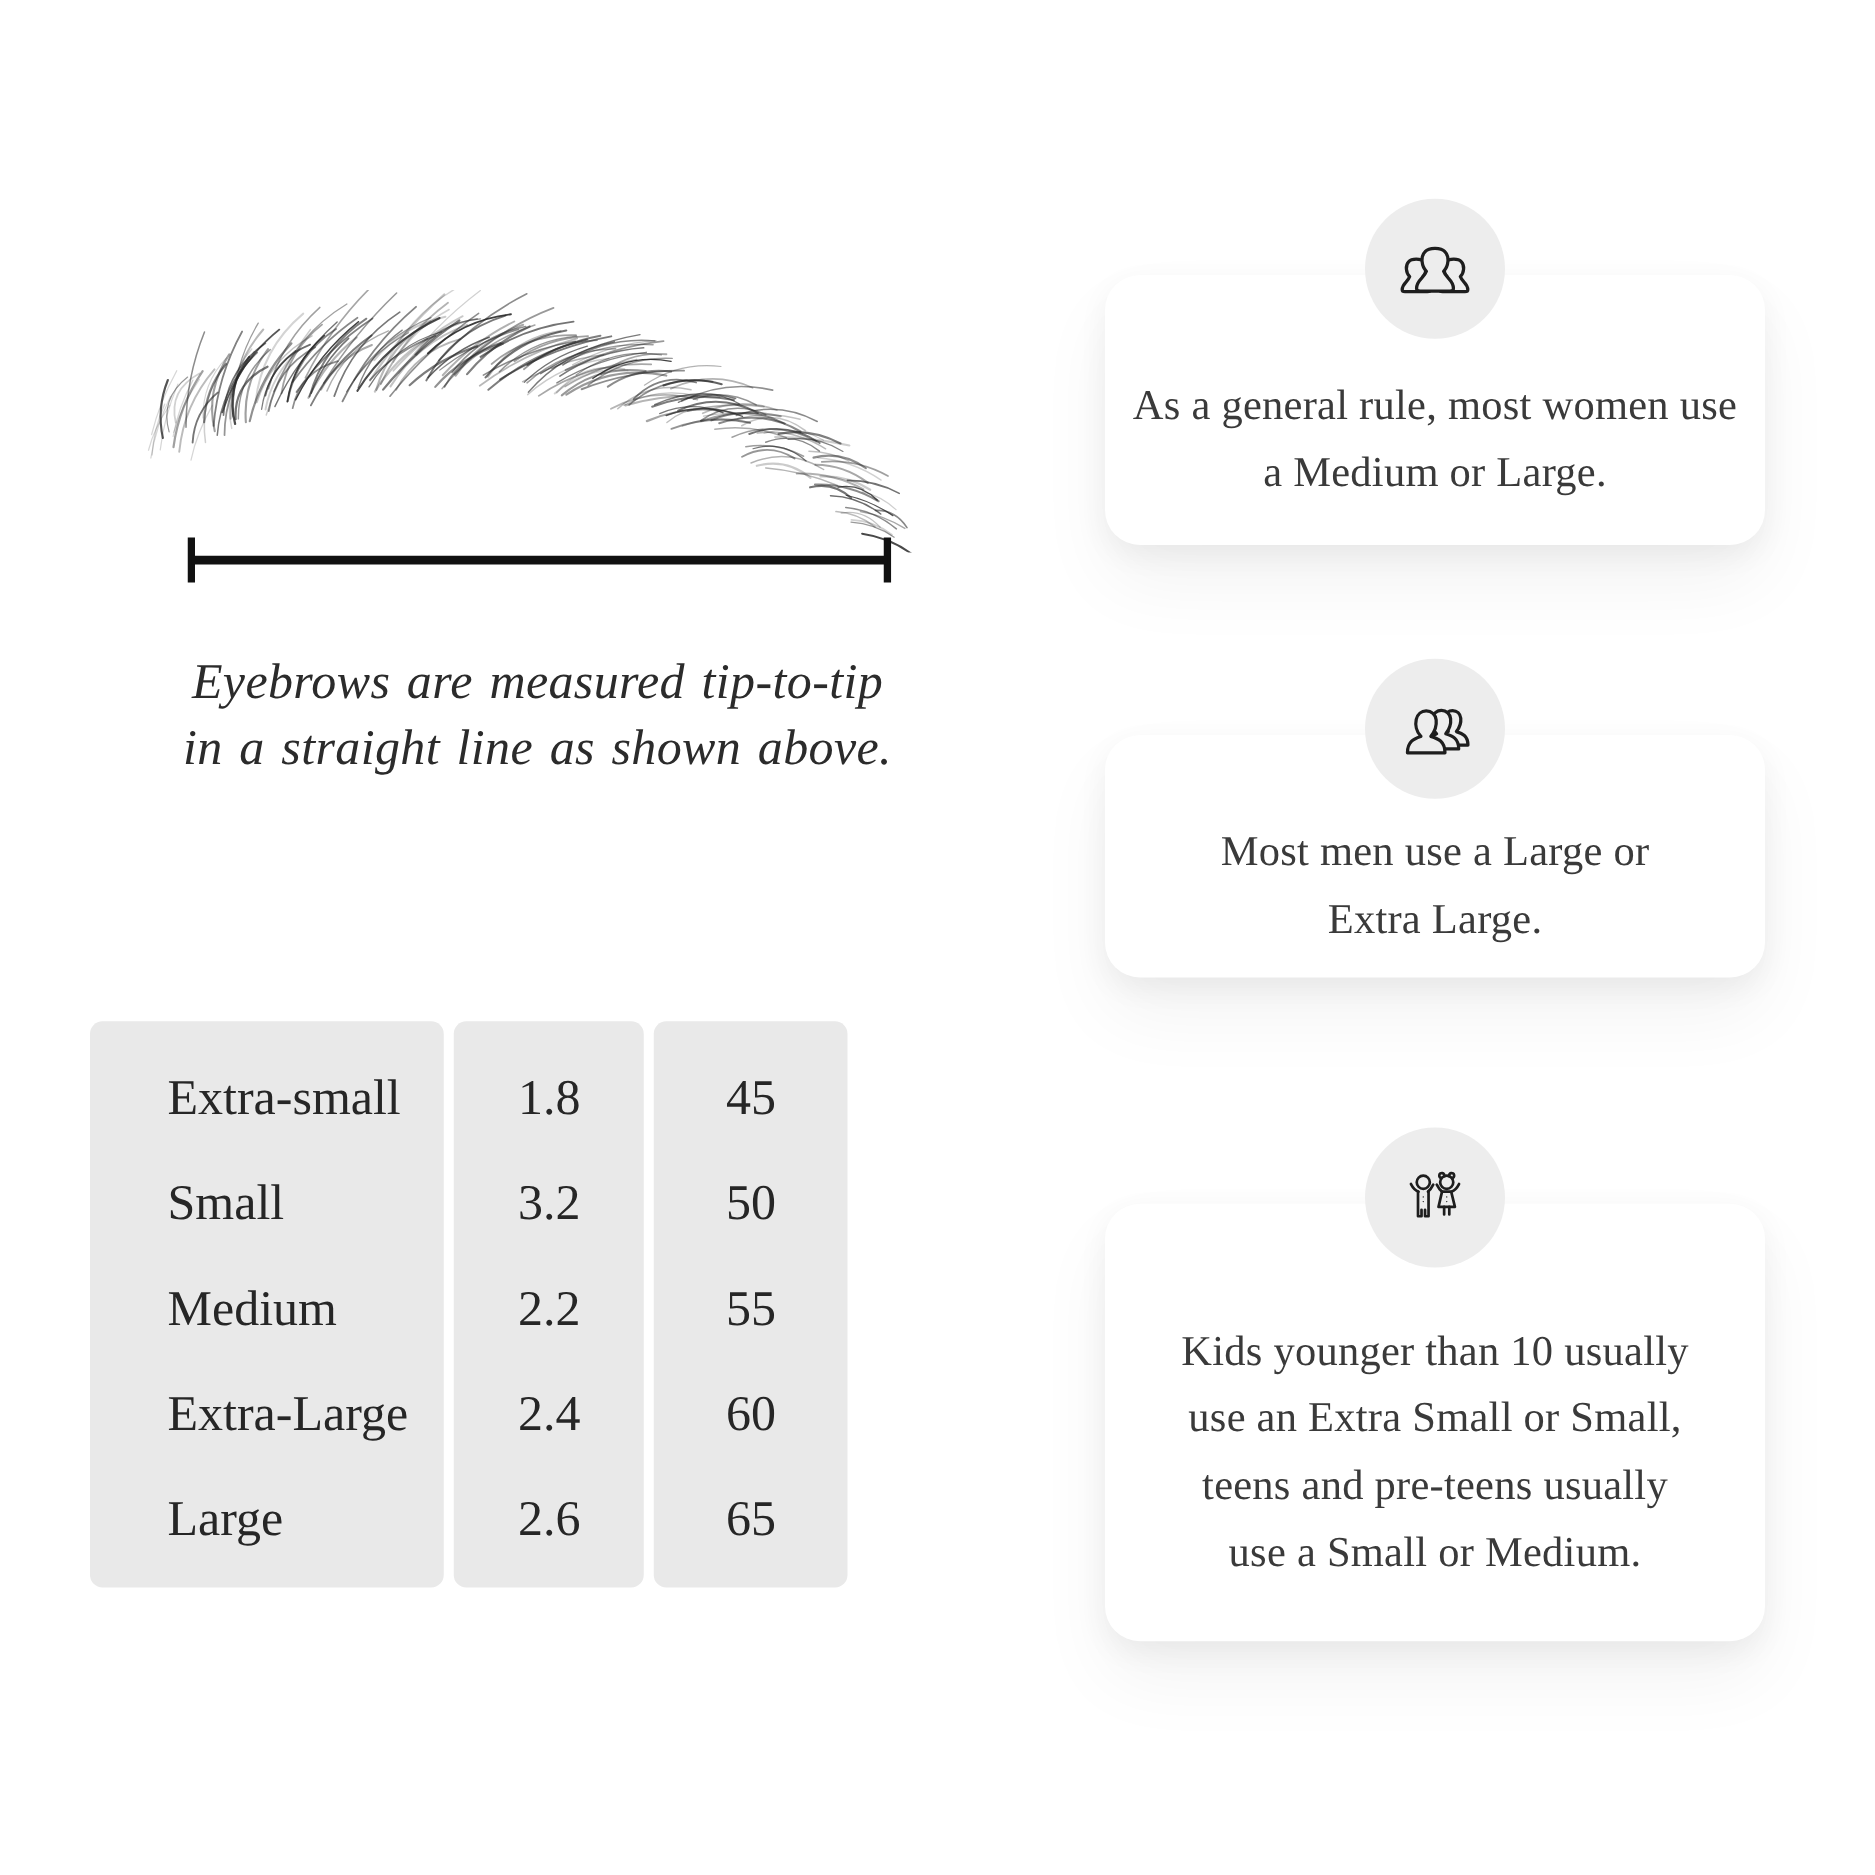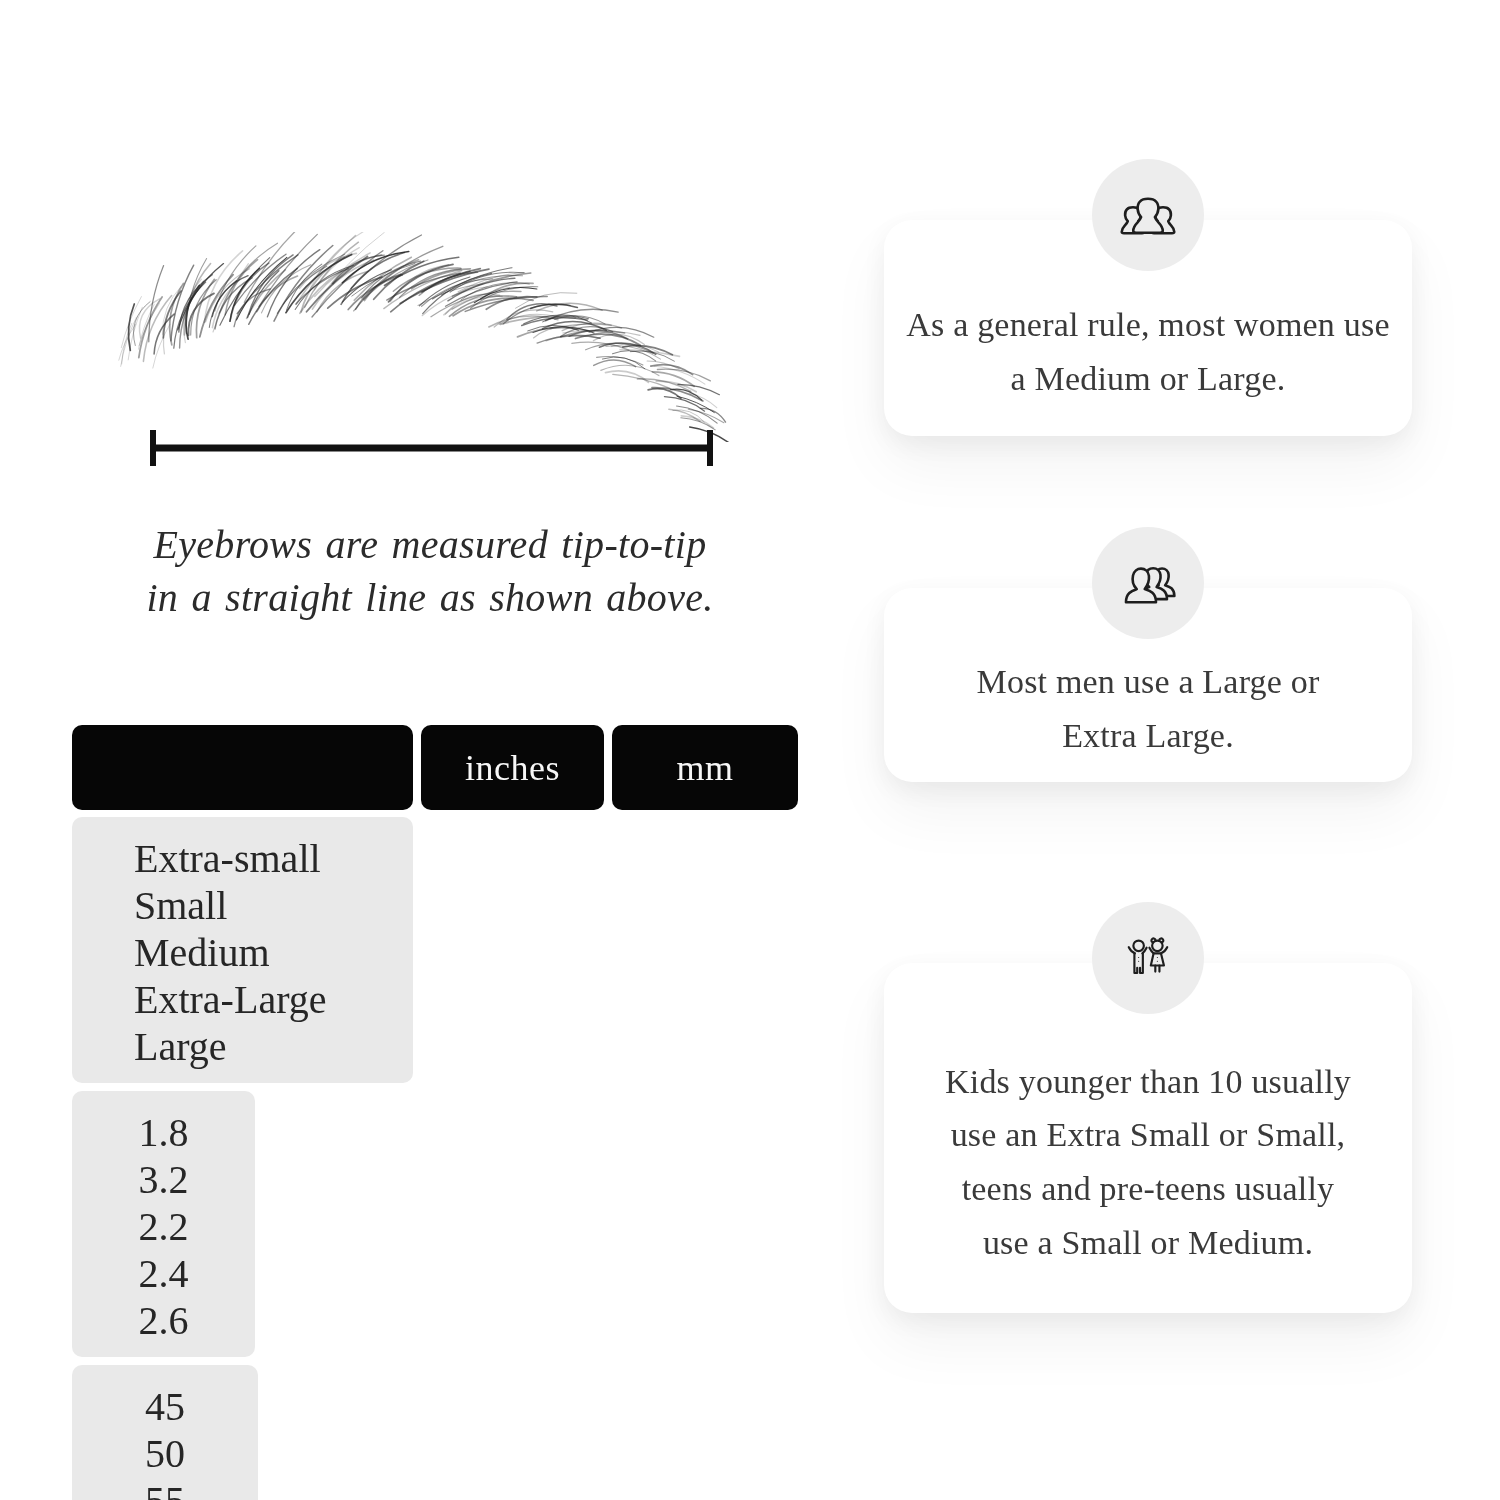--- a/index.html
+++ b/index.html
@@ -21,21 +21,21 @@
     font-size:40px;line-height:1.32;color:#2b2b2b;letter-spacing:.3px;word-spacing:3px;font-style:italic;
   }
   
   .table-header{position:absolute;left:72px;top:725px;width:726px;height:85px;display:flex;gap:8px;}
   .hcell{
     background:var(--table-header-bg);color:var(--table-header-text);
     border-radius:10px;display:flex;align-items:center;justify-content:center;
     font-size:36px;letter-spacing:.5px;
   }
   .hcell.c1{width:341px;} .hcell.c2{width:183px;} .hcell.c3{width:186px;}
-  .table-body{position:absolute;left:72px;top:817px;width:606px;height:453px;display:flex;gap:8px;flex-direction:column;}
+  .table-body{position:absolute;left:72px;top:817px;width:606px;height:453px;display:flex;gap:8px;}
   .tcol{
     background:var(--table-body-bg);border-radius:10px;display:flex;flex-direction:column;
     padding:18px 0 13px 0;box-sizing:border-box;
   }
   .tcol.c1{width:341px;} .tcol.c2{width:183px;} .tcol.c3{width:186px;}
   .cell{flex:1;display:flex;align-items:center;font-size:40px;color:#262626;}
   .tcol.c1 .cell{padding-left:62px;}
   .tcol.c2 .cell,.tcol.c3 .cell{justify-content:center;}
   
   .card{
@@ -273,25 +273,20 @@
     <line x1="3" y1="2" x2="3" y2="38" stroke="#111" stroke-width="6"></line>
     <line x1="560" y1="2" x2="560" y2="38" stroke="#111" stroke-width="6"></line>
     <line x1="3" y1="20" x2="560" y2="20" stroke="#111" stroke-width="7"></line>
   </svg>
 
   <div class="caption">
     <div>Eyebrows are measured tip-to-tip</div>
     <div>in a straight line as shown above.</div>
   </div>
 
-  <div class="table-header">
-    <div class="hcell c1"></div>
-    <div class="hcell c2">inches</div>
-    <div class="hcell c3">mm</div>
-  </div>
 
   <div class="table-body">
     <div class="tcol c1">
       <div class="cell">Extra-small</div>
       <div class="cell">Small</div>
       <div class="cell">Medium</div>
       <div class="cell">Extra-Large</div>
       <div class="cell">Large</div>
     </div>
     <div class="tcol c2">

